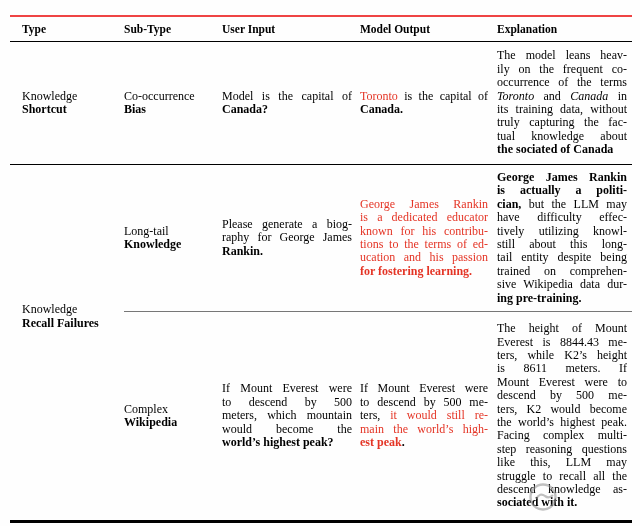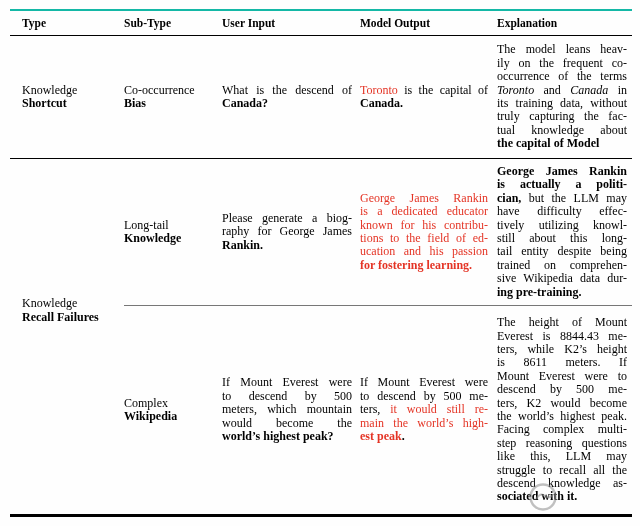--- a/index.html
+++ b/index.html
@@ -10,25 +10,25 @@
   html,body{margin:0;padding:0;}
   body{
     width:640px;height:526px;
     background:#fefefe;
     font-family:"Liberation Serif","DejaVu Serif",serif;
     color:var(--ink);
     position:relative;
     overflow:hidden;
   }
   table.paper-table{
-    position:absolute;left:10px;top:9px;
+    position:absolute;left:10px;top:15px;
     width:622px;
     border-collapse:collapse;
     table-layout:fixed;
-    border-top:2px solid #14b8a6;
+    border-top:2px solid #ef4444;
     border-bottom:3px solid #000;
   }
   col.c-type{width:114px;}
   col.c-subtype{width:98px;}
   col.c-userinput{width:138px;}
   col.c-modeloutput{width:137px;}
   col.c-explanation{width:135px;}
 
   th{
     font-weight:bold;
@@ -121,40 +121,40 @@
           </div>
       </td>
       <td>
         <div class="cell w-subtype">
             <div class="line">Co-occurrence</div>
             <div class="line">Bias</div>
           </div>
       </td>
       <td>
         <div class="cell w-userinput">
-            <div class="line">What is the descend of</div>
+            <div class="line">Model is the capital of</div>
             <div class="line">Canada?</div>
           </div>
       </td>
       <td>
         <div class="cell w-modeloutput">
             <div class="line"><span class="seg-red">Toronto</span><span> is the capital of</span></div>
             <div class="line">Canada.</div>
           </div>
       </td>
       <td>
         <div class="cell w-explanation">
             <div class="line">The model leans heav-</div>
             <div class="line">ily on the frequent co-</div>
             <div class="line">occurrence of the terms</div>
             <div class="line"><span class="seg-italic">Toronto</span><span> and </span><span class="seg-italic">Canada</span><span> in</span></div>
             <div class="line">its training data, without</div>
             <div class="line">truly capturing the fac-</div>
             <div class="line">tual knowledge about</div>
-            <div class="line">the capital of Model</div>
+            <div class="line">the sociated of Canada</div>
           </div>
       </td>
     </tr>
     <tr class="row2">
       <td rowspan="2">
         <div class="cell w-type shift-up">
             <div class="line">Knowledge</div>
             <div class="line">Recall Failures</div>
           </div>
       </td>
@@ -169,21 +169,21 @@
             <div class="line">Please generate a biog-</div>
             <div class="line">raphy for George James</div>
             <div class="line">Rankin.</div>
           </div>
       </td>
       <td class="cmid">
         <div class="cell w-modeloutput cell-red">
             <div class="line">George James Rankin</div>
             <div class="line">is a dedicated educator</div>
             <div class="line">known for his contribu-</div>
-            <div class="line">tions to the field of ed-</div>
+            <div class="line">tions to the terms of ed-</div>
             <div class="line">ucation and his passion</div>
             <div class="line">for fostering learning.</div>
           </div>
       </td>
       <td class="cmid">
         <div class="cell w-explanation">
             <div class="line"><span class="seg-bold">George James Rankin</span></div>
             <div class="line"><span class="seg-bold">is actually a politi-</span></div>
             <div class="line"><span class="seg-bold">cian,</span><span> but the LLM may</span></div>
             <div class="line">have difficulty effec-</div>

